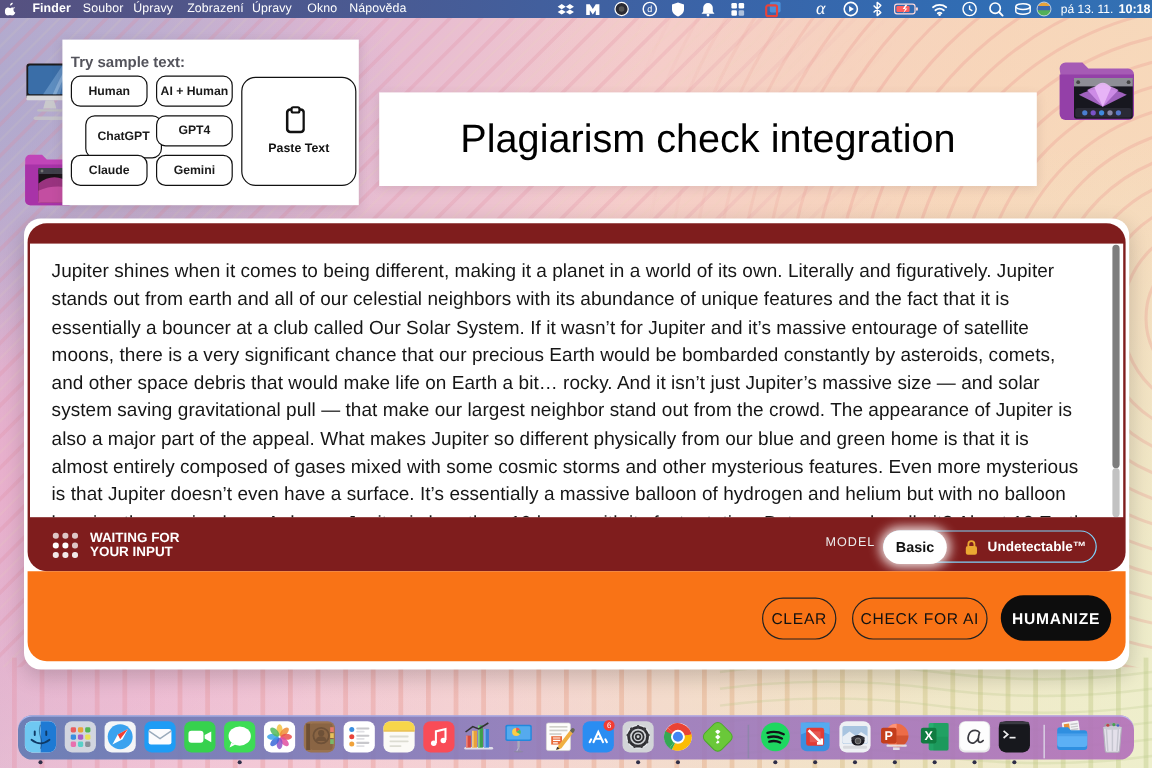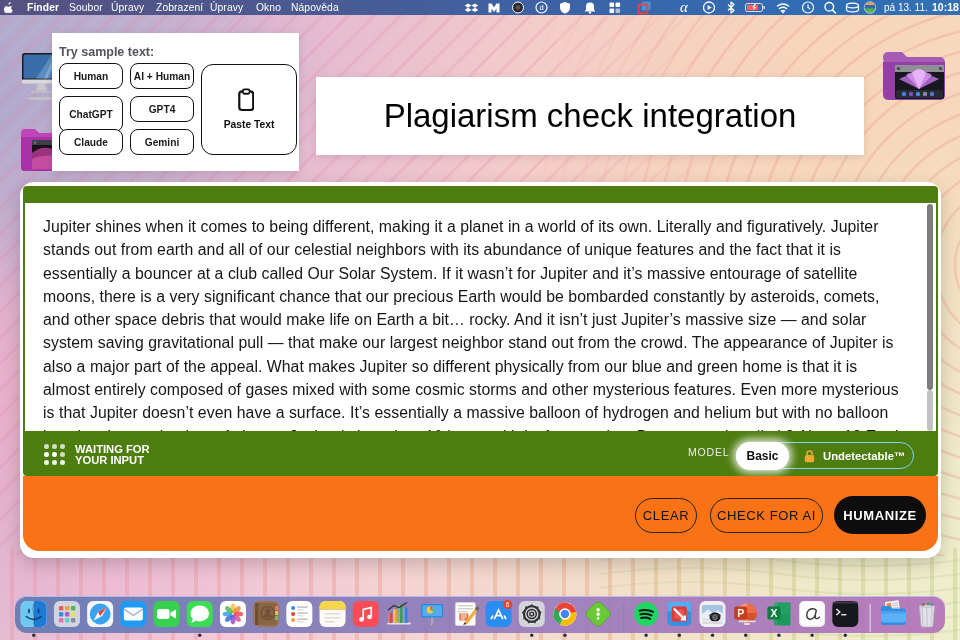--- a/index.html
+++ b/index.html
@@ -35,21 +35,21 @@
 #paste .lbl{position:absolute;left:0;right:0;top:54px;font-size:10.3px;font-weight:bold;color:#111}
 
 
 #titlebox{position:absolute;left:316px;top:77px;width:548px;height:78px;background:#fff;box-shadow:0 2px 8px rgba(90,60,80,.15);
 display:flex;align-items:center;justify-content:center}
 #titlebox span{font-size:33px;color:#000;letter-spacing:0px}
 
 
 #card{position:absolute;left:20px;top:182px;width:921px;height:376px;background:#fff;border-radius:14px;
 box-shadow:0 6px 18px rgba(0,0,0,.18)}
-#editor{position:absolute;left:3px;top:4px;width:915px;height:290px;background:#4d7c0f;border-radius:4px}
+#editor{position:absolute;left:3px;top:4px;width:915px;height:290px;background:#7f1d1d;border-radius:16px}
 #tx{position:absolute;left:2px;top:17px;width:911px;height:228px;background:#fff;overflow:hidden}
 #txt{position:absolute;left:18px;top:12px;width:905px;font-size:15.8px;line-height:23.3px;color:#161616;letter-spacing:0.05px}
 #txt div{white-space:nowrap}
 #sb{position:absolute;right:3px;top:1px;width:6px;height:186px;background:#7d7d7d;border-radius:3px}
 #sbt{position:absolute;right:3px;top:187px;width:6px;height:41px;background:#c2c2c2;border-radius:3px}
 #blackbar{position:absolute;left:0px;bottom:0px;width:749px;height:45px;color:#fff}
 #dots{position:absolute;left:21px;top:13px;width:22px;height:22px}
 #dots i{position:absolute;width:4.6px;height:4.6px;border-radius:50%;background:#fff}
 #wait{position:absolute;left:52px;top:13px;font-size:11.2px;font-weight:bold;line-height:10.7px;letter-spacing:0px}
 #model{position:absolute;left:665px;top:15px;font-size:10.5px;letter-spacing:0.8px;color:#ececec}
@@ -413,21 +413,21 @@
         </g>
         <text x="884" y="11" font-size="10" fill="#fff" font-family="Liberation Sans">pá 13. 11.</text>
         <text x="932" y="11" font-size="10.5" font-weight="bold" fill="#fff" font-family="Liberation Sans">10:18</text>
       </svg>
     </div>
 
 <div id="panel">
   <h3>Try sample text:</h3>
   <div class="sbtn" style="left:7px;top:30px;width:64px;height:26px">Human</div>
   <div class="sbtn" style="left:78px;top:30px;width:64px;height:26px">AI + Human</div>
-  <div class="sbtn" style="left:7px;top:63px;width:64px;height:36px">ChatGPT</div>
+  <div class="sbtn" style="left:19px;top:63px;width:64px;height:36px">ChatGPT</div>
   <div class="sbtn" style="left:78px;top:63px;width:64px;height:26px">GPT4</div>
   <div class="sbtn" style="left:7px;top:96px;width:64px;height:26px">Claude</div>
   <div class="sbtn" style="left:78px;top:96px;width:64px;height:26px">Gemini</div>
   <div id="paste">
     <svg width="16.5" height="24" style="position:absolute;left:35.5px;top:23px" viewBox="0 0 18 25">
       <rect x="1.4" y="3" width="15.2" height="20.4" rx="3" fill="none" stroke="#111" stroke-width="2.4"></rect>
       <rect x="5.4" y="0.9" width="7.2" height="4.8" rx="1.6" fill="#fff" stroke="#111" stroke-width="2"></rect>
     </svg>
     <div class="lbl">Paste Text</div>
   </div>

